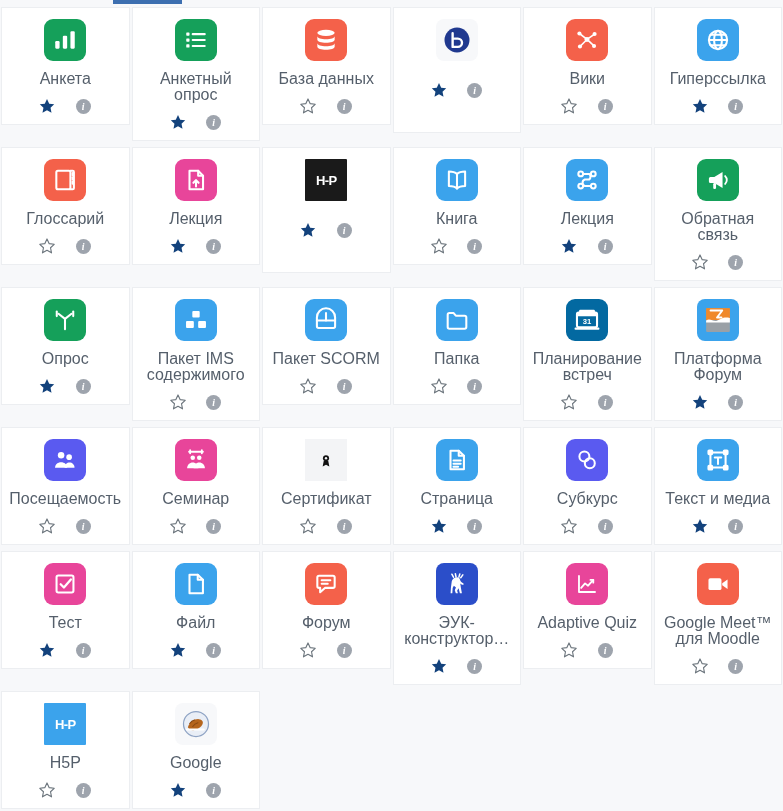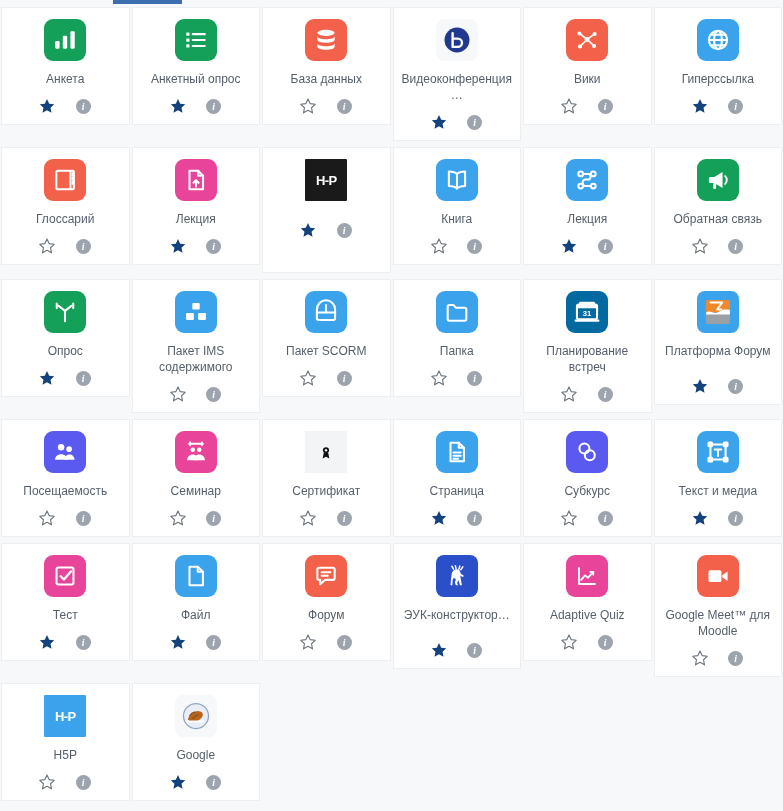--- a/index.html
+++ b/index.html
@@ -76,21 +76,21 @@
     width: 42px;
     height: 42px;
     border-radius: 9px;
     display: flex;
     align-items: center;
     justify-content: center;
   }
   .icon-sq svg { display: block; }
 
   .card-label {
-    font-size: 12px;
+    font-size: 16px;
     line-height: 16px;
     color: #555f6b;
     text-align: center;
     width: 116px;
     margin-bottom: auto;
     word-break: break-word;
   }
 
   .card-actions {
     display: flex;
@@ -237,21 +237,20 @@
       </div>
       <div class="card two-line">
         <div class="icon-wrap">
           <div class="hotpot-badge" style="background: rgb(247, 248, 250); border-radius: 8px;">
             <svg width="30" height="30" viewBox="0 0 24 24">
               <circle cx="12" cy="12" r="10" fill="#20398f"></circle>
               <path d="M8.5 6.5v11h4.2a3.3 3.3 0 0 0 0-6.6H10" stroke="#ffffff" stroke-width="1.9" fill="none" stroke-linecap="round" stroke-linejoin="round"></path>
             </svg>
           </div>
         </div>
-        <div class="card-label">Видеоконференция…</div>
         <div class="card-actions">
           <span class="star-btn">
             <svg width="18" height="18" viewBox="0 0 24 24" fill="#13427c">
               <path d="M12 2.6l2.95 6.3 6.65.85-4.9 4.6 1.3 6.8L12 17.8 5.99 21.15l1.3-6.8-4.9-4.6 6.65-.85z"></path>
             </svg>
           </span>
           <span class="info-btn">
             <span class="info-circle">i</span>
           </span>
         </div>

